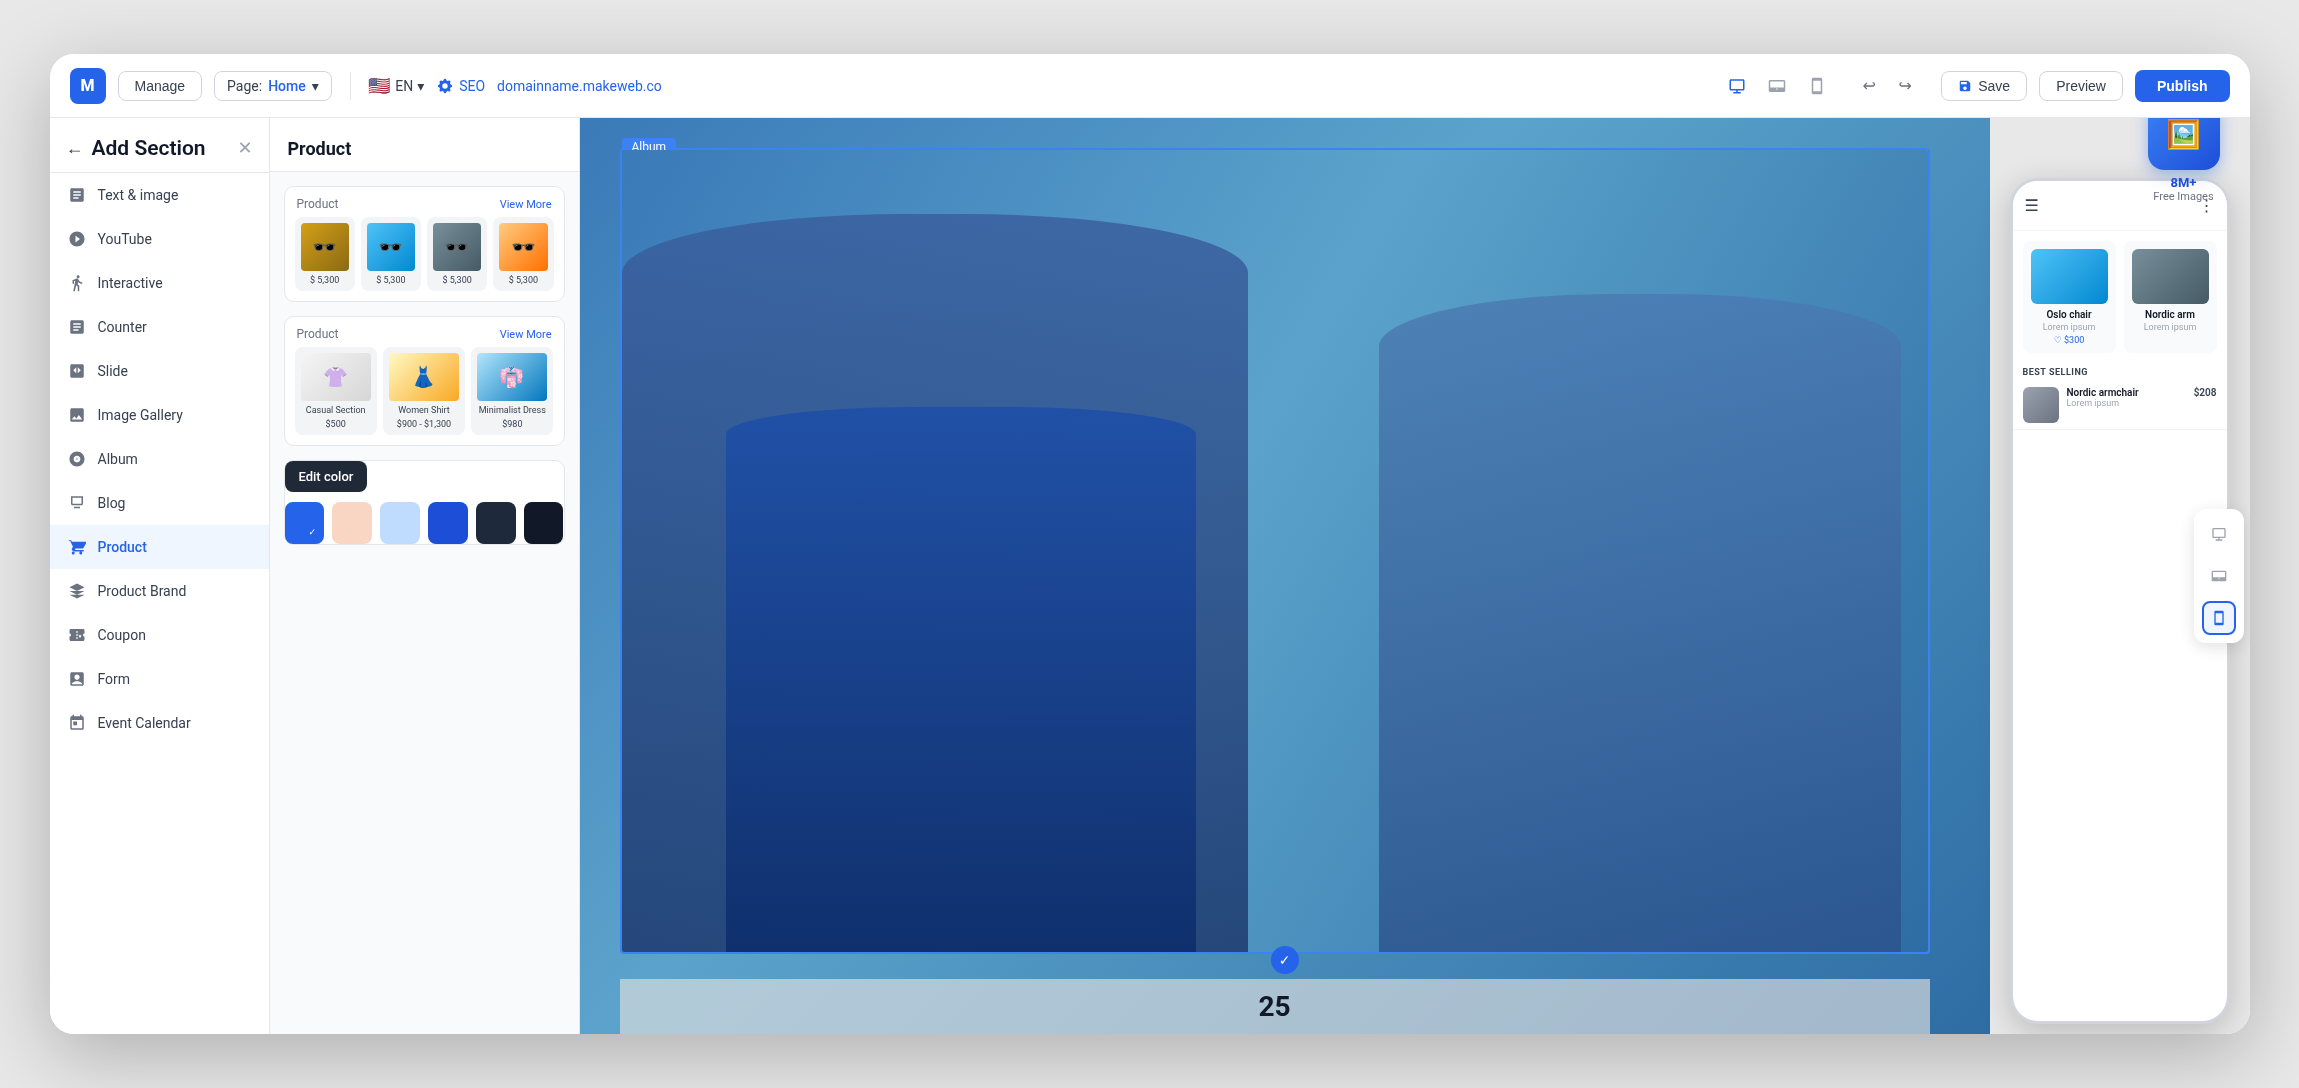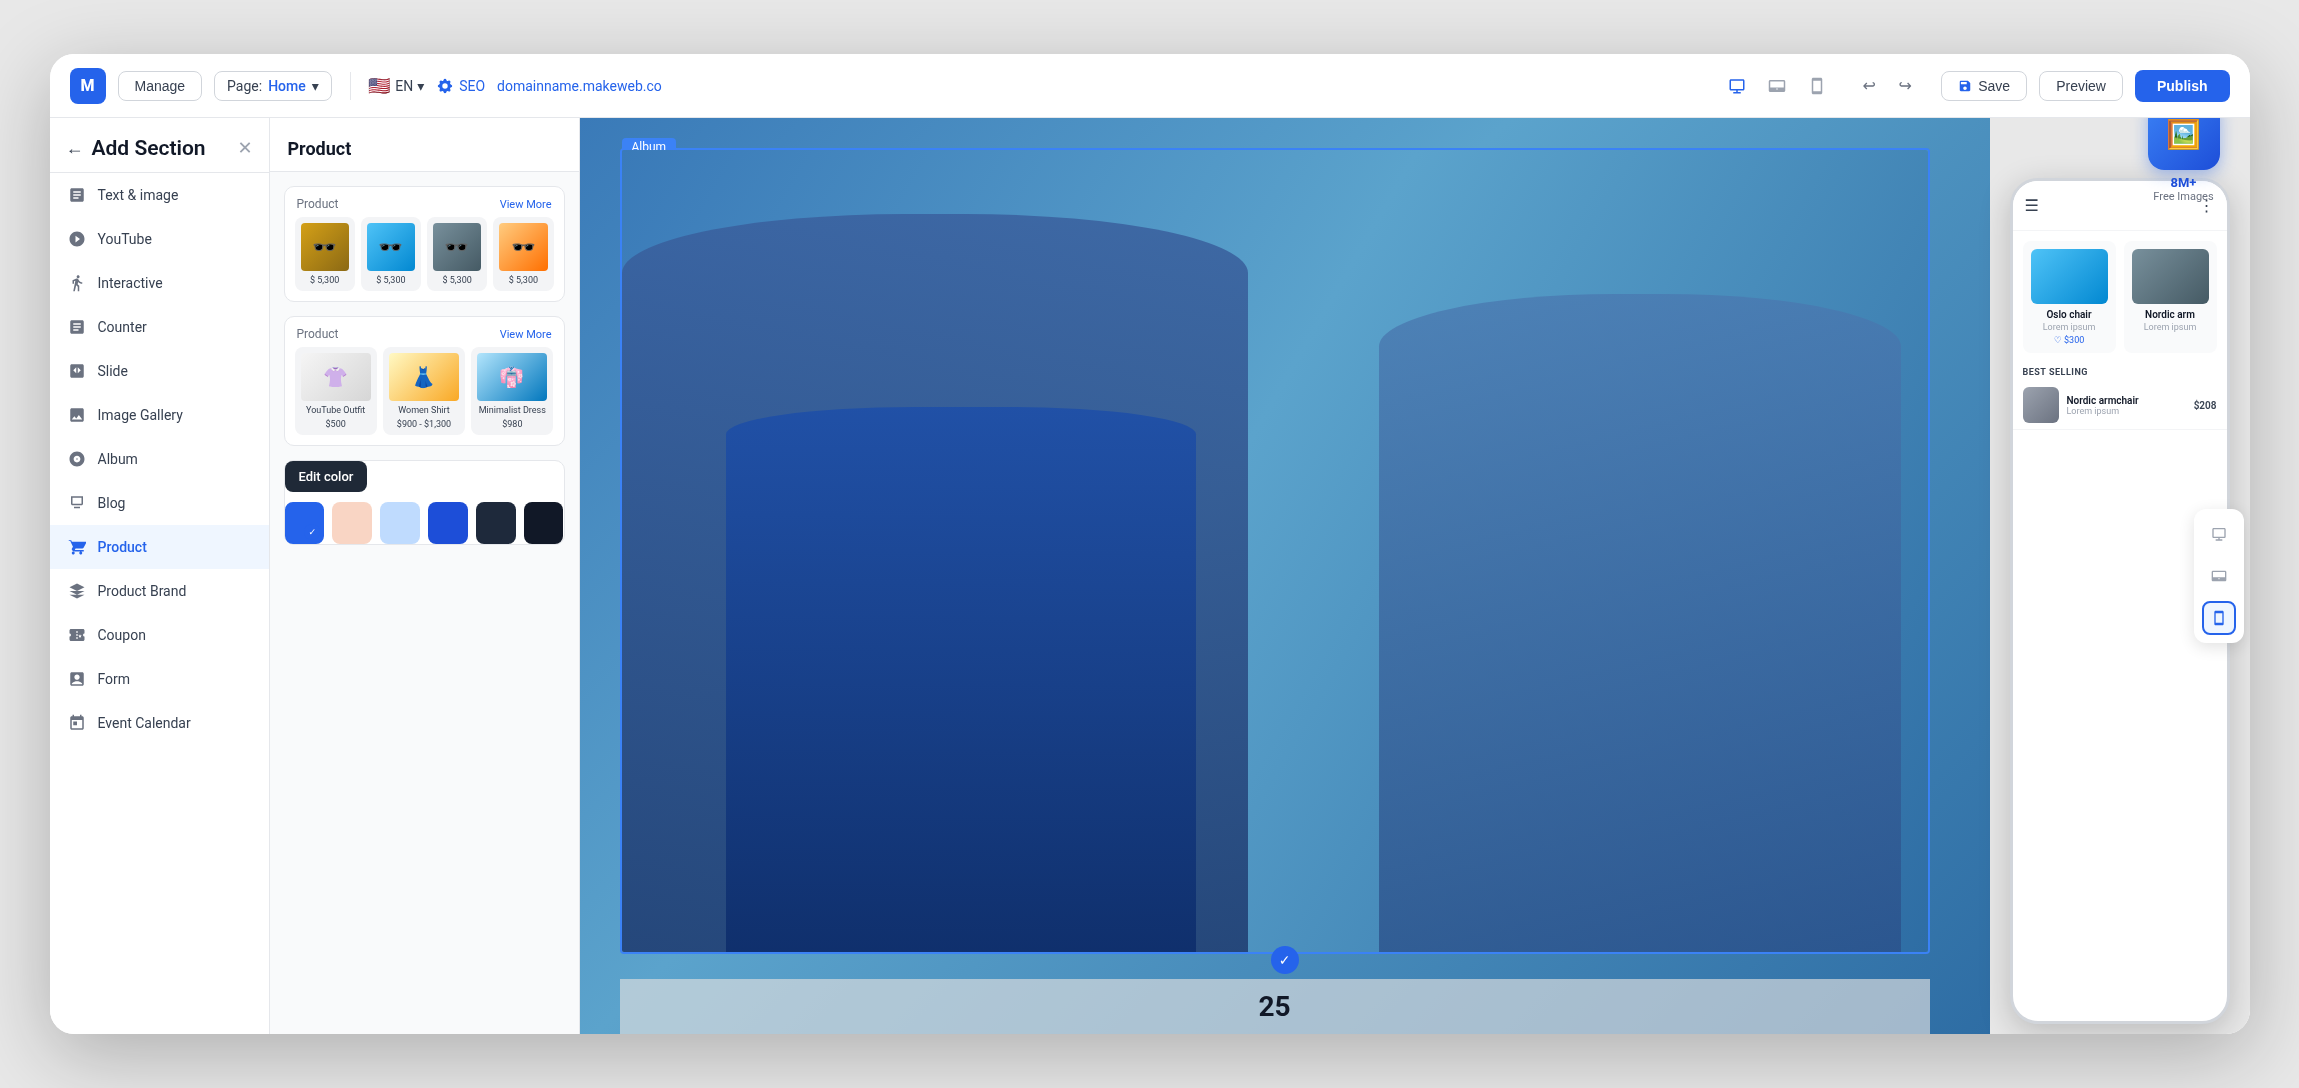--- a/index.html
+++ b/index.html
@@ -651,21 +651,20 @@
       font-size: 9px;
       font-weight: 700;
       color: #374151;
       padding: 4px 10px;
       text-transform: uppercase;
       letter-spacing: 0.5px;
     }
 
     .phone-list-item {
       display: flex;
-      align-items: center;
       gap: 8px;
       padding: 6px 10px;
       border-bottom: 1px solid #f3f4f6;
     }
 
     .phone-list-img {
       width: 36px;
       height: 36px;
       border-radius: 6px;
       background: #e5e7eb;
@@ -924,21 +923,21 @@
       <div class="product-card">
         <div class="product-card-header">
           <span class="product-card-label">Product</span>
           <span class="view-more">View More</span>
         </div>
         <div class="product-grid">
           <div class="product-item">
             <div class="product-img-placeholder cl1">
                 <span style="font-size:20px">👚</span>
               </div>
-            <span class="product-name-small">YouTube Outfit</span>
+            <span class="product-name-small">Casual Section</span>
             <span class="product-price">$500</span>
           </div>
           <div class="product-item">
             <div class="product-img-placeholder cl2">
                 <span style="font-size:20px">👗</span>
               </div>
             <span class="product-name-small">Women Shirt</span>
             <span class="product-price">$900 - $1,300</span>
           </div>
           <div class="product-item">

